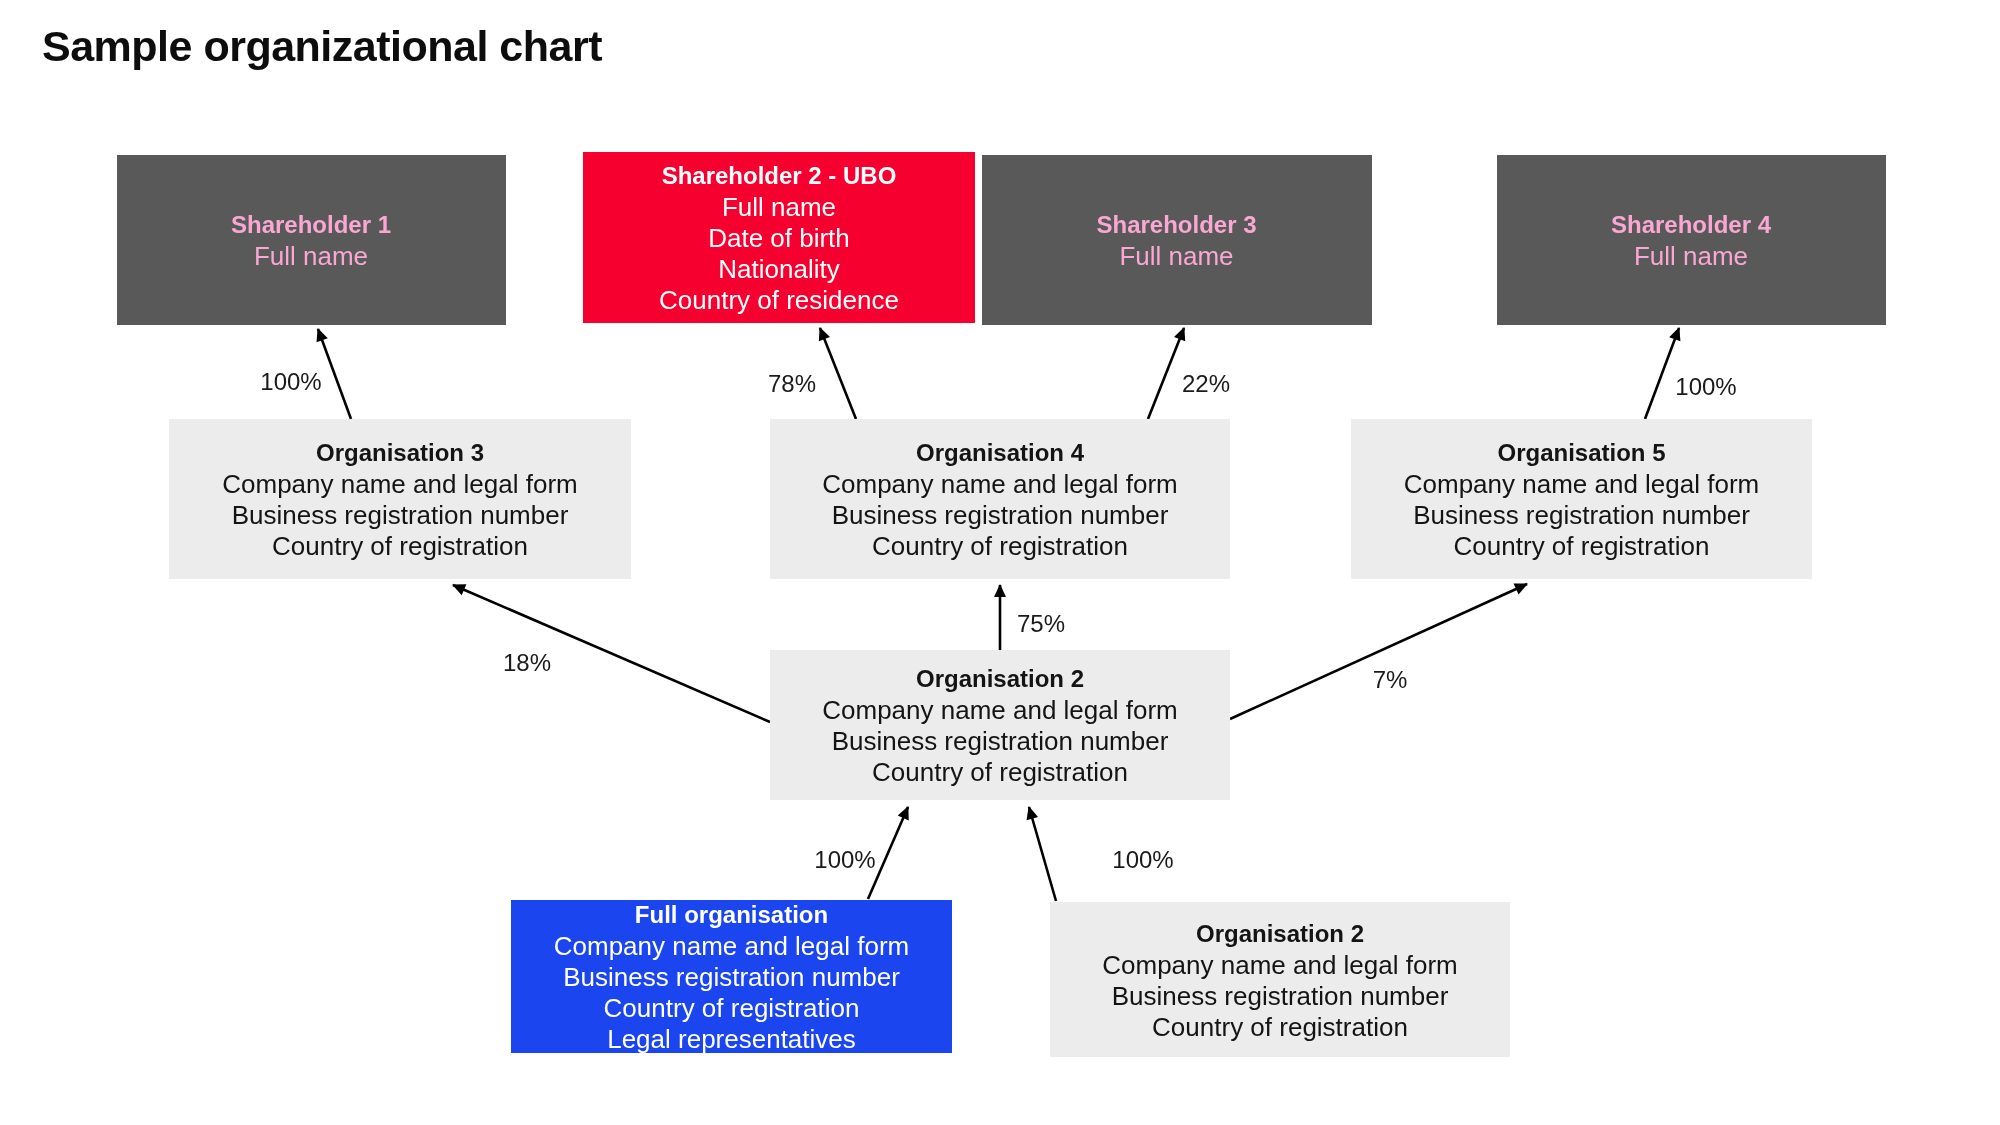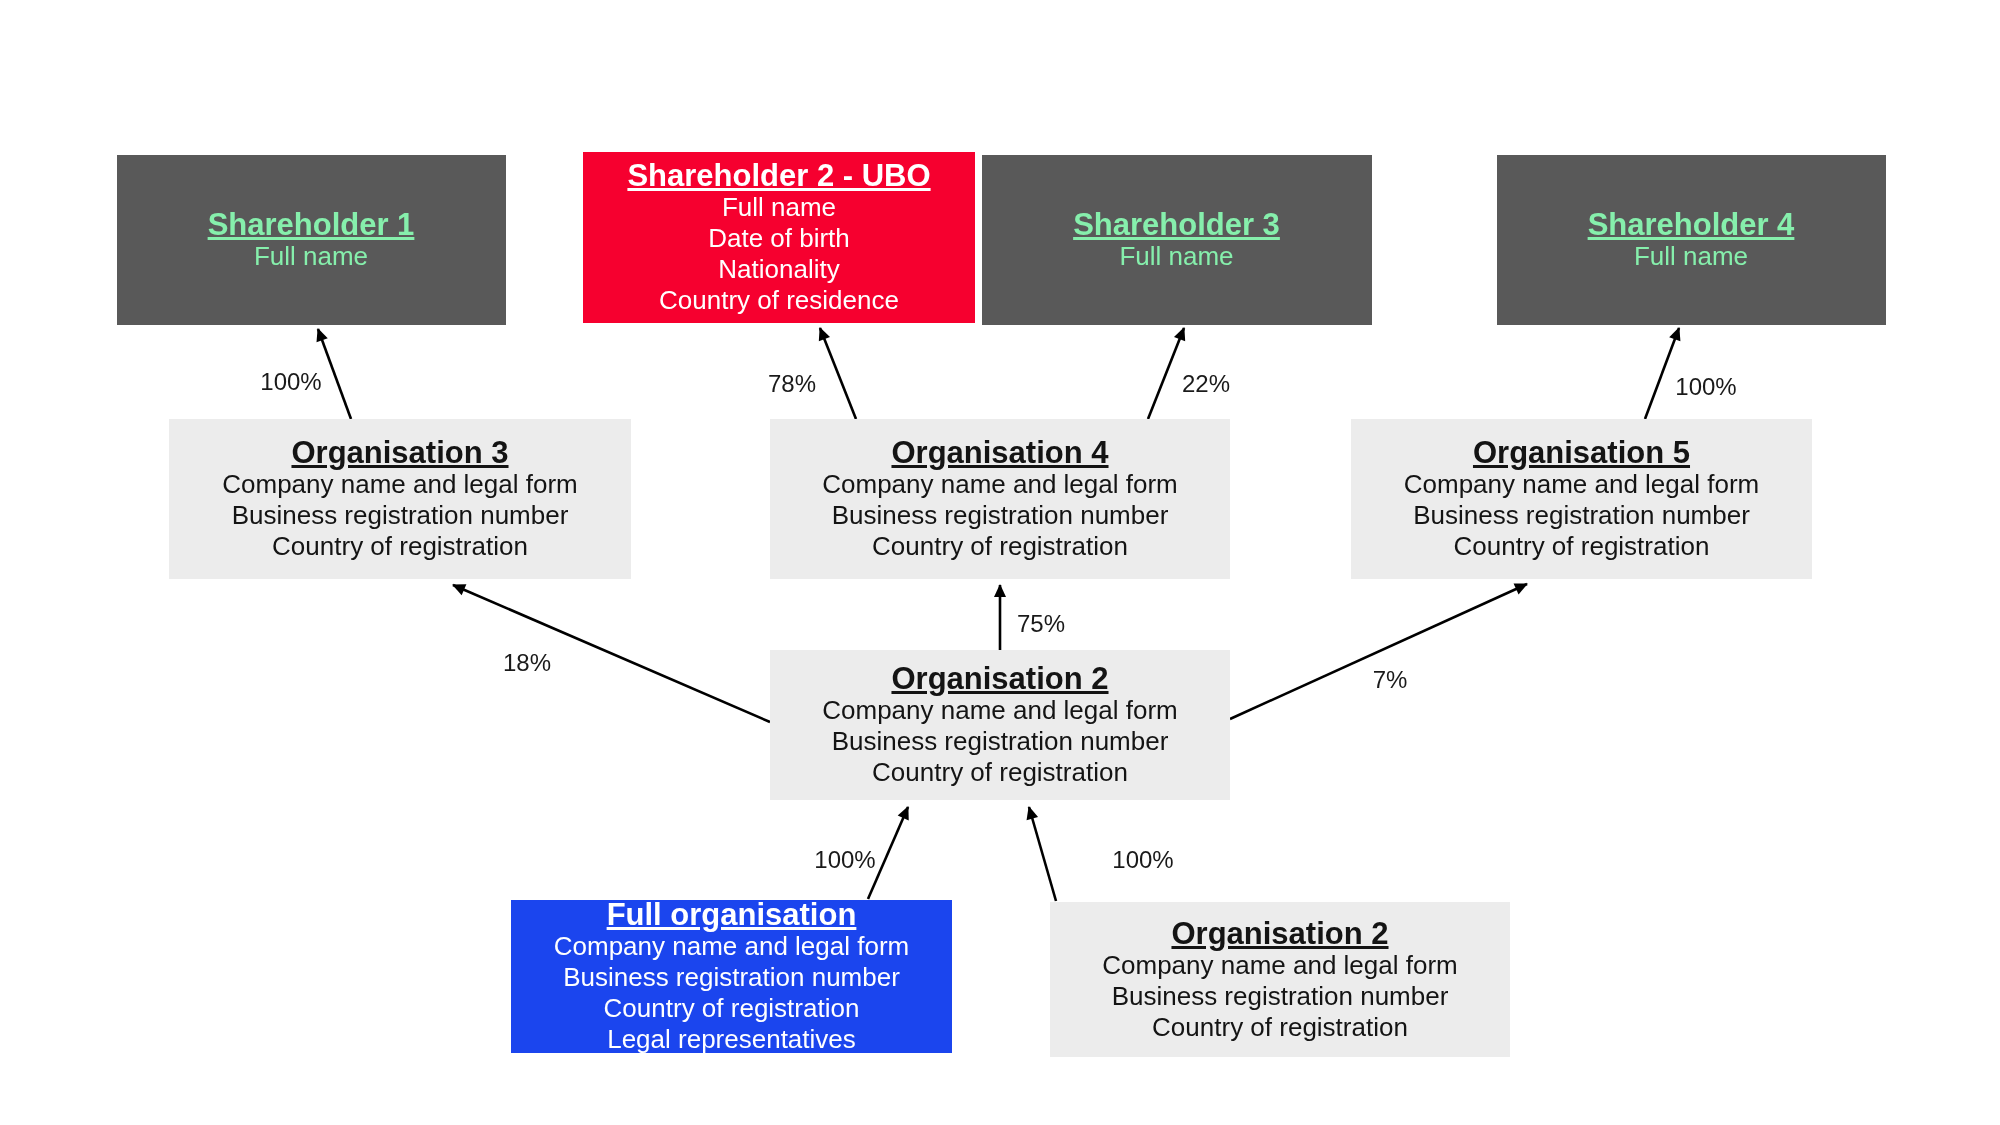--- a/index.html
+++ b/index.html
@@ -24,30 +24,29 @@
   .node {
     position: absolute;
     display: flex;
     flex-direction: column;
     justify-content: center;
     align-items: center;
     text-align: center;
     box-sizing: border-box;
     padding: 6px 10px;
   }
-  .node-dark  { background: #595959; color: #86efac; padding-left: 9px; }
+  .node-dark  { background: #595959; color: #f9a8d4; padding-left: 9px; }
   .node-red   { background: #F6002F; color: #ffffff; }
   .node-blue  { background: #1B45EE; color: #ffffff; }
   .node-light { background: #ECECEC; color: #141414; }
   .node-title {
     font-weight: bold;
-    font-size: 31px;
+    font-size: 24px;
     line-height: 33px;
     white-space: nowrap;
-    text-decoration: underline;
   }
   .node-line {
     font-size: 26px;
     line-height: 31px;
     white-space: nowrap;
   }
   #edge-layer {
     position: absolute;
     left: 0; top: 0;
     width: 2000px;
@@ -60,20 +59,21 @@
     font-size: 24px;
     color: #1a1a1a;
     white-space: nowrap;
   }
 </style>
 </head>
 <body>
 
 <div id="canvas">
 
+  <div id="page-title">Sample organizational chart</div>
 
   <svg id="edge-layer" viewBox="0 0 2000 1125">
     <defs>
       <marker id="arrow" markerUnits="userSpaceOnUse" markerWidth="18" markerHeight="16" refX="13" refY="7" orient="auto">
         <path d="M1,1 L14,7 L1,13 Z" fill="#000000"></path>
       </marker>
     </defs>
     <line x1="351" y1="419" x2="318" y2="329" stroke="#000" stroke-width="2.6" marker-end="url(#arrow)"></line>
     <line x1="856" y1="419" x2="820" y2="328" stroke="#000" stroke-width="2.6" marker-end="url(#arrow)"></line>
     <line x1="1148" y1="419" x2="1184" y2="328" stroke="#000" stroke-width="2.6" marker-end="url(#arrow)"></line>

